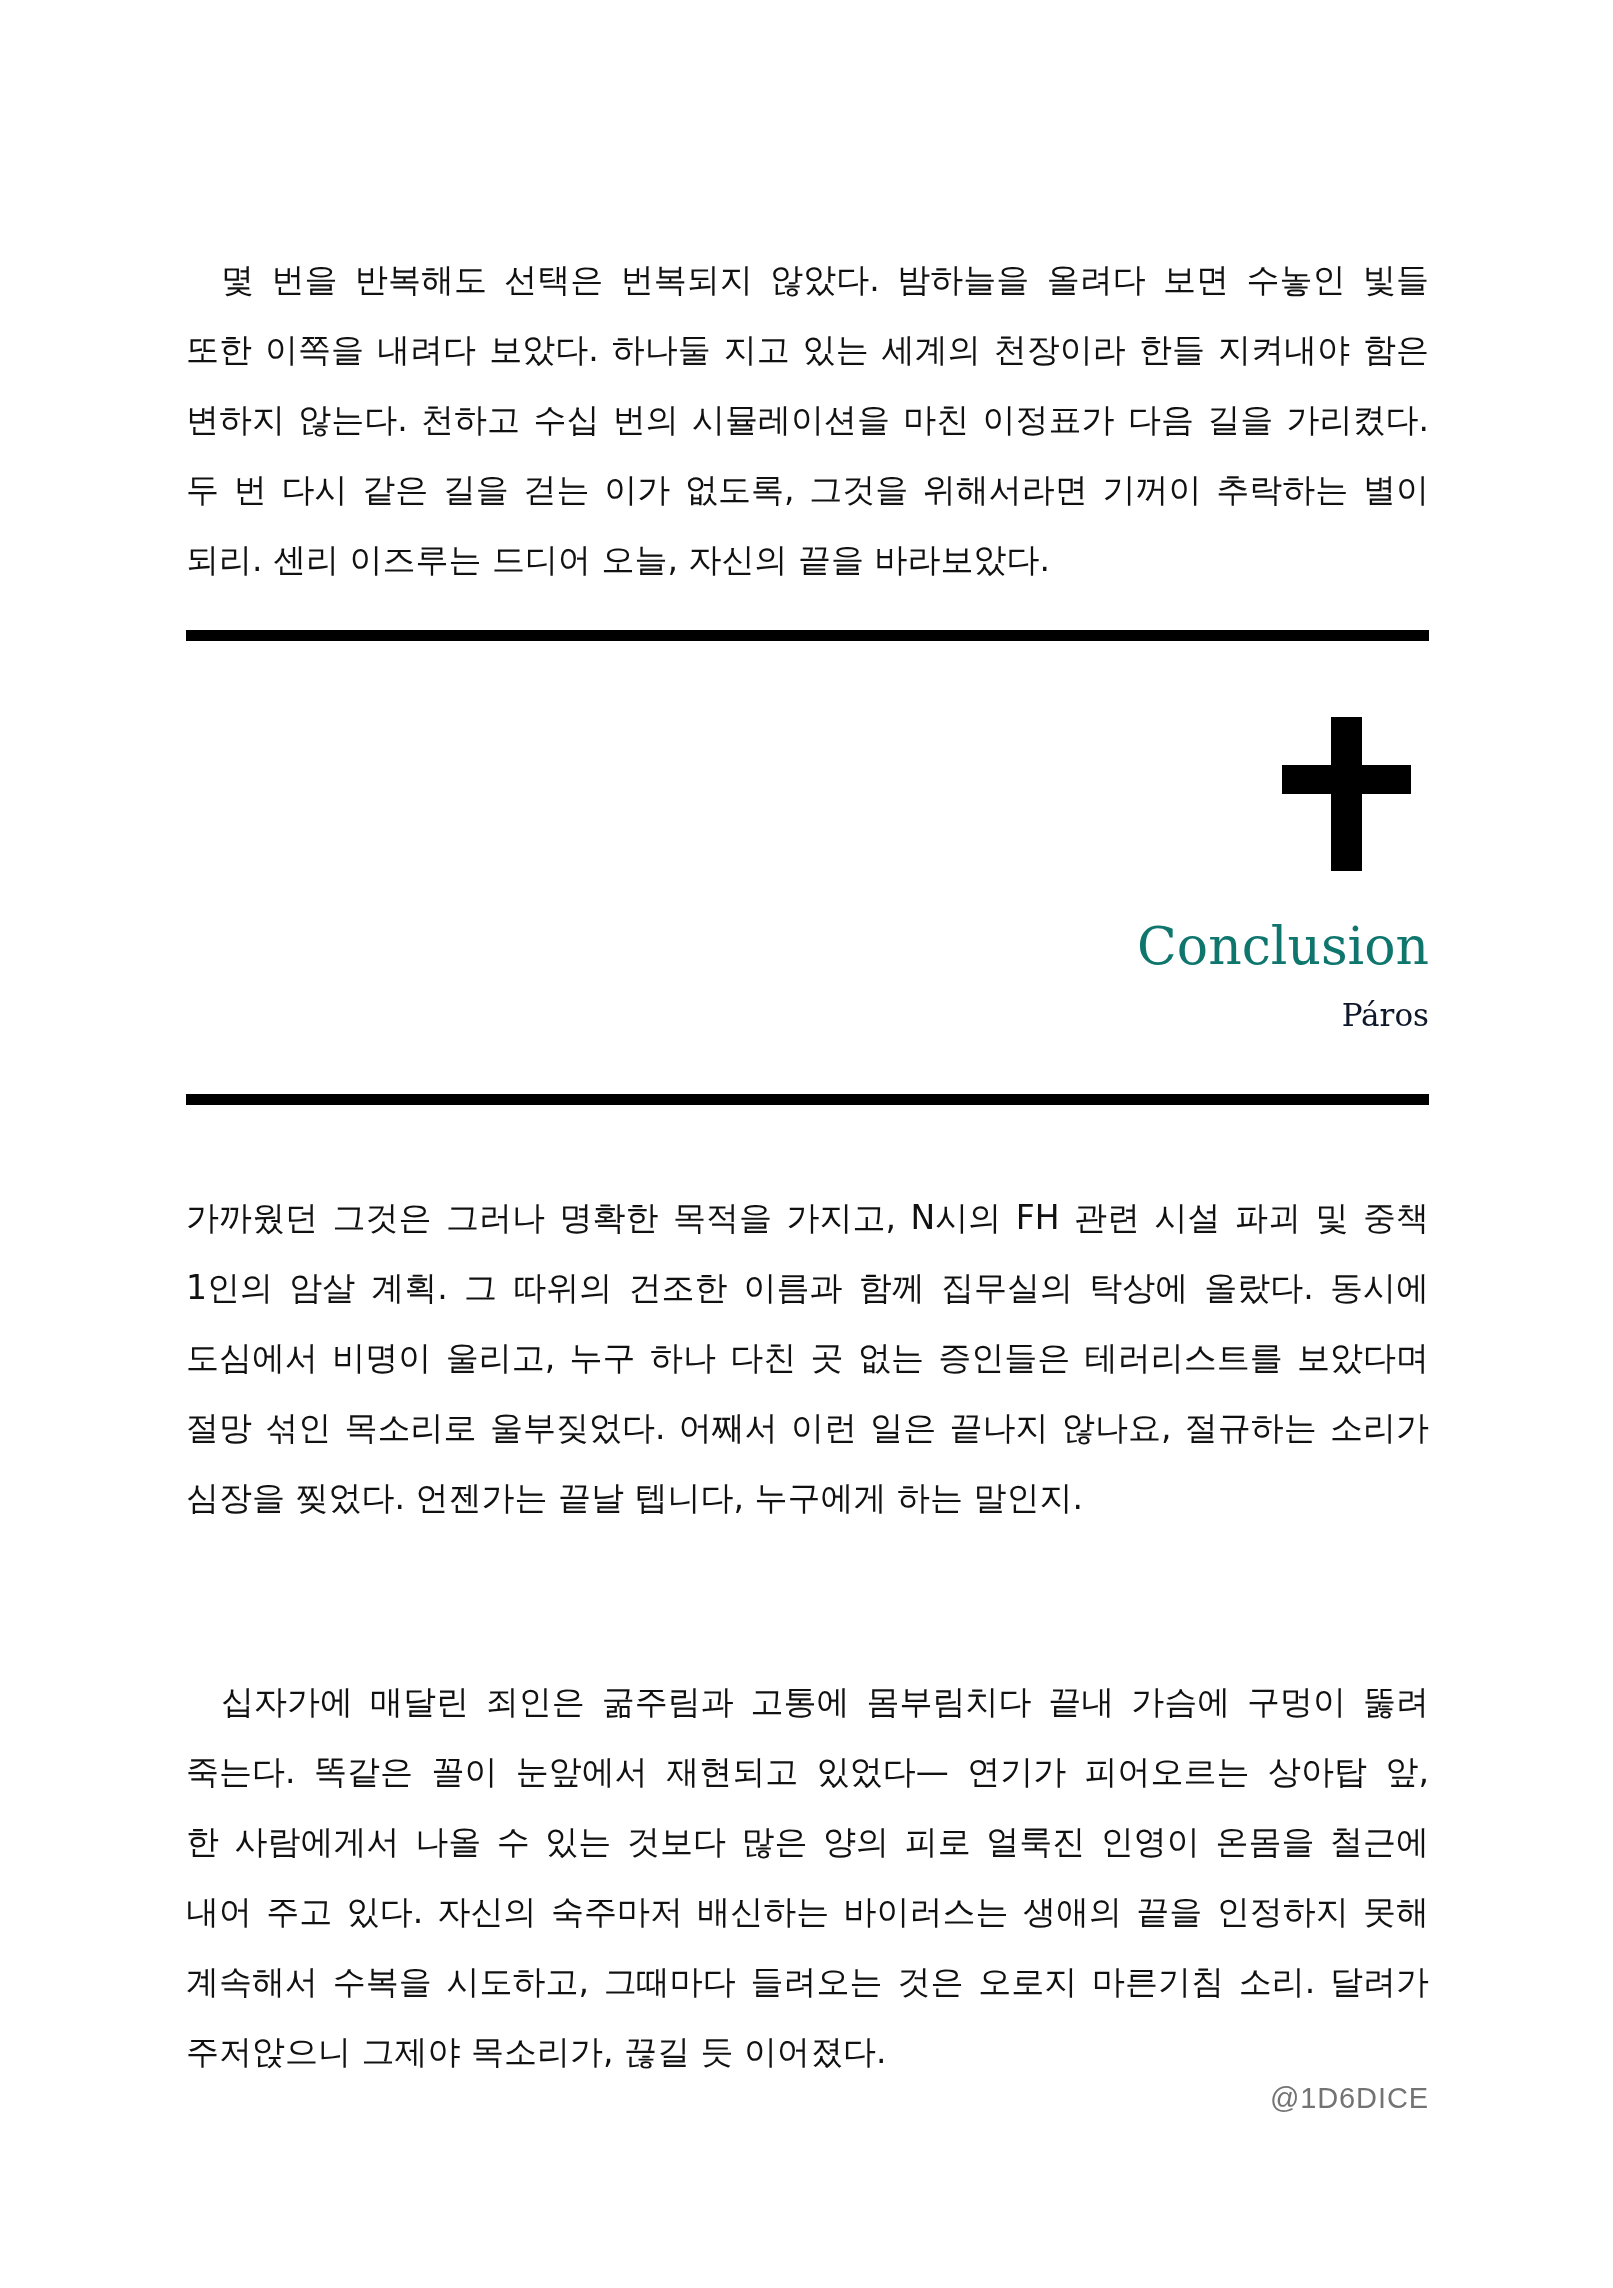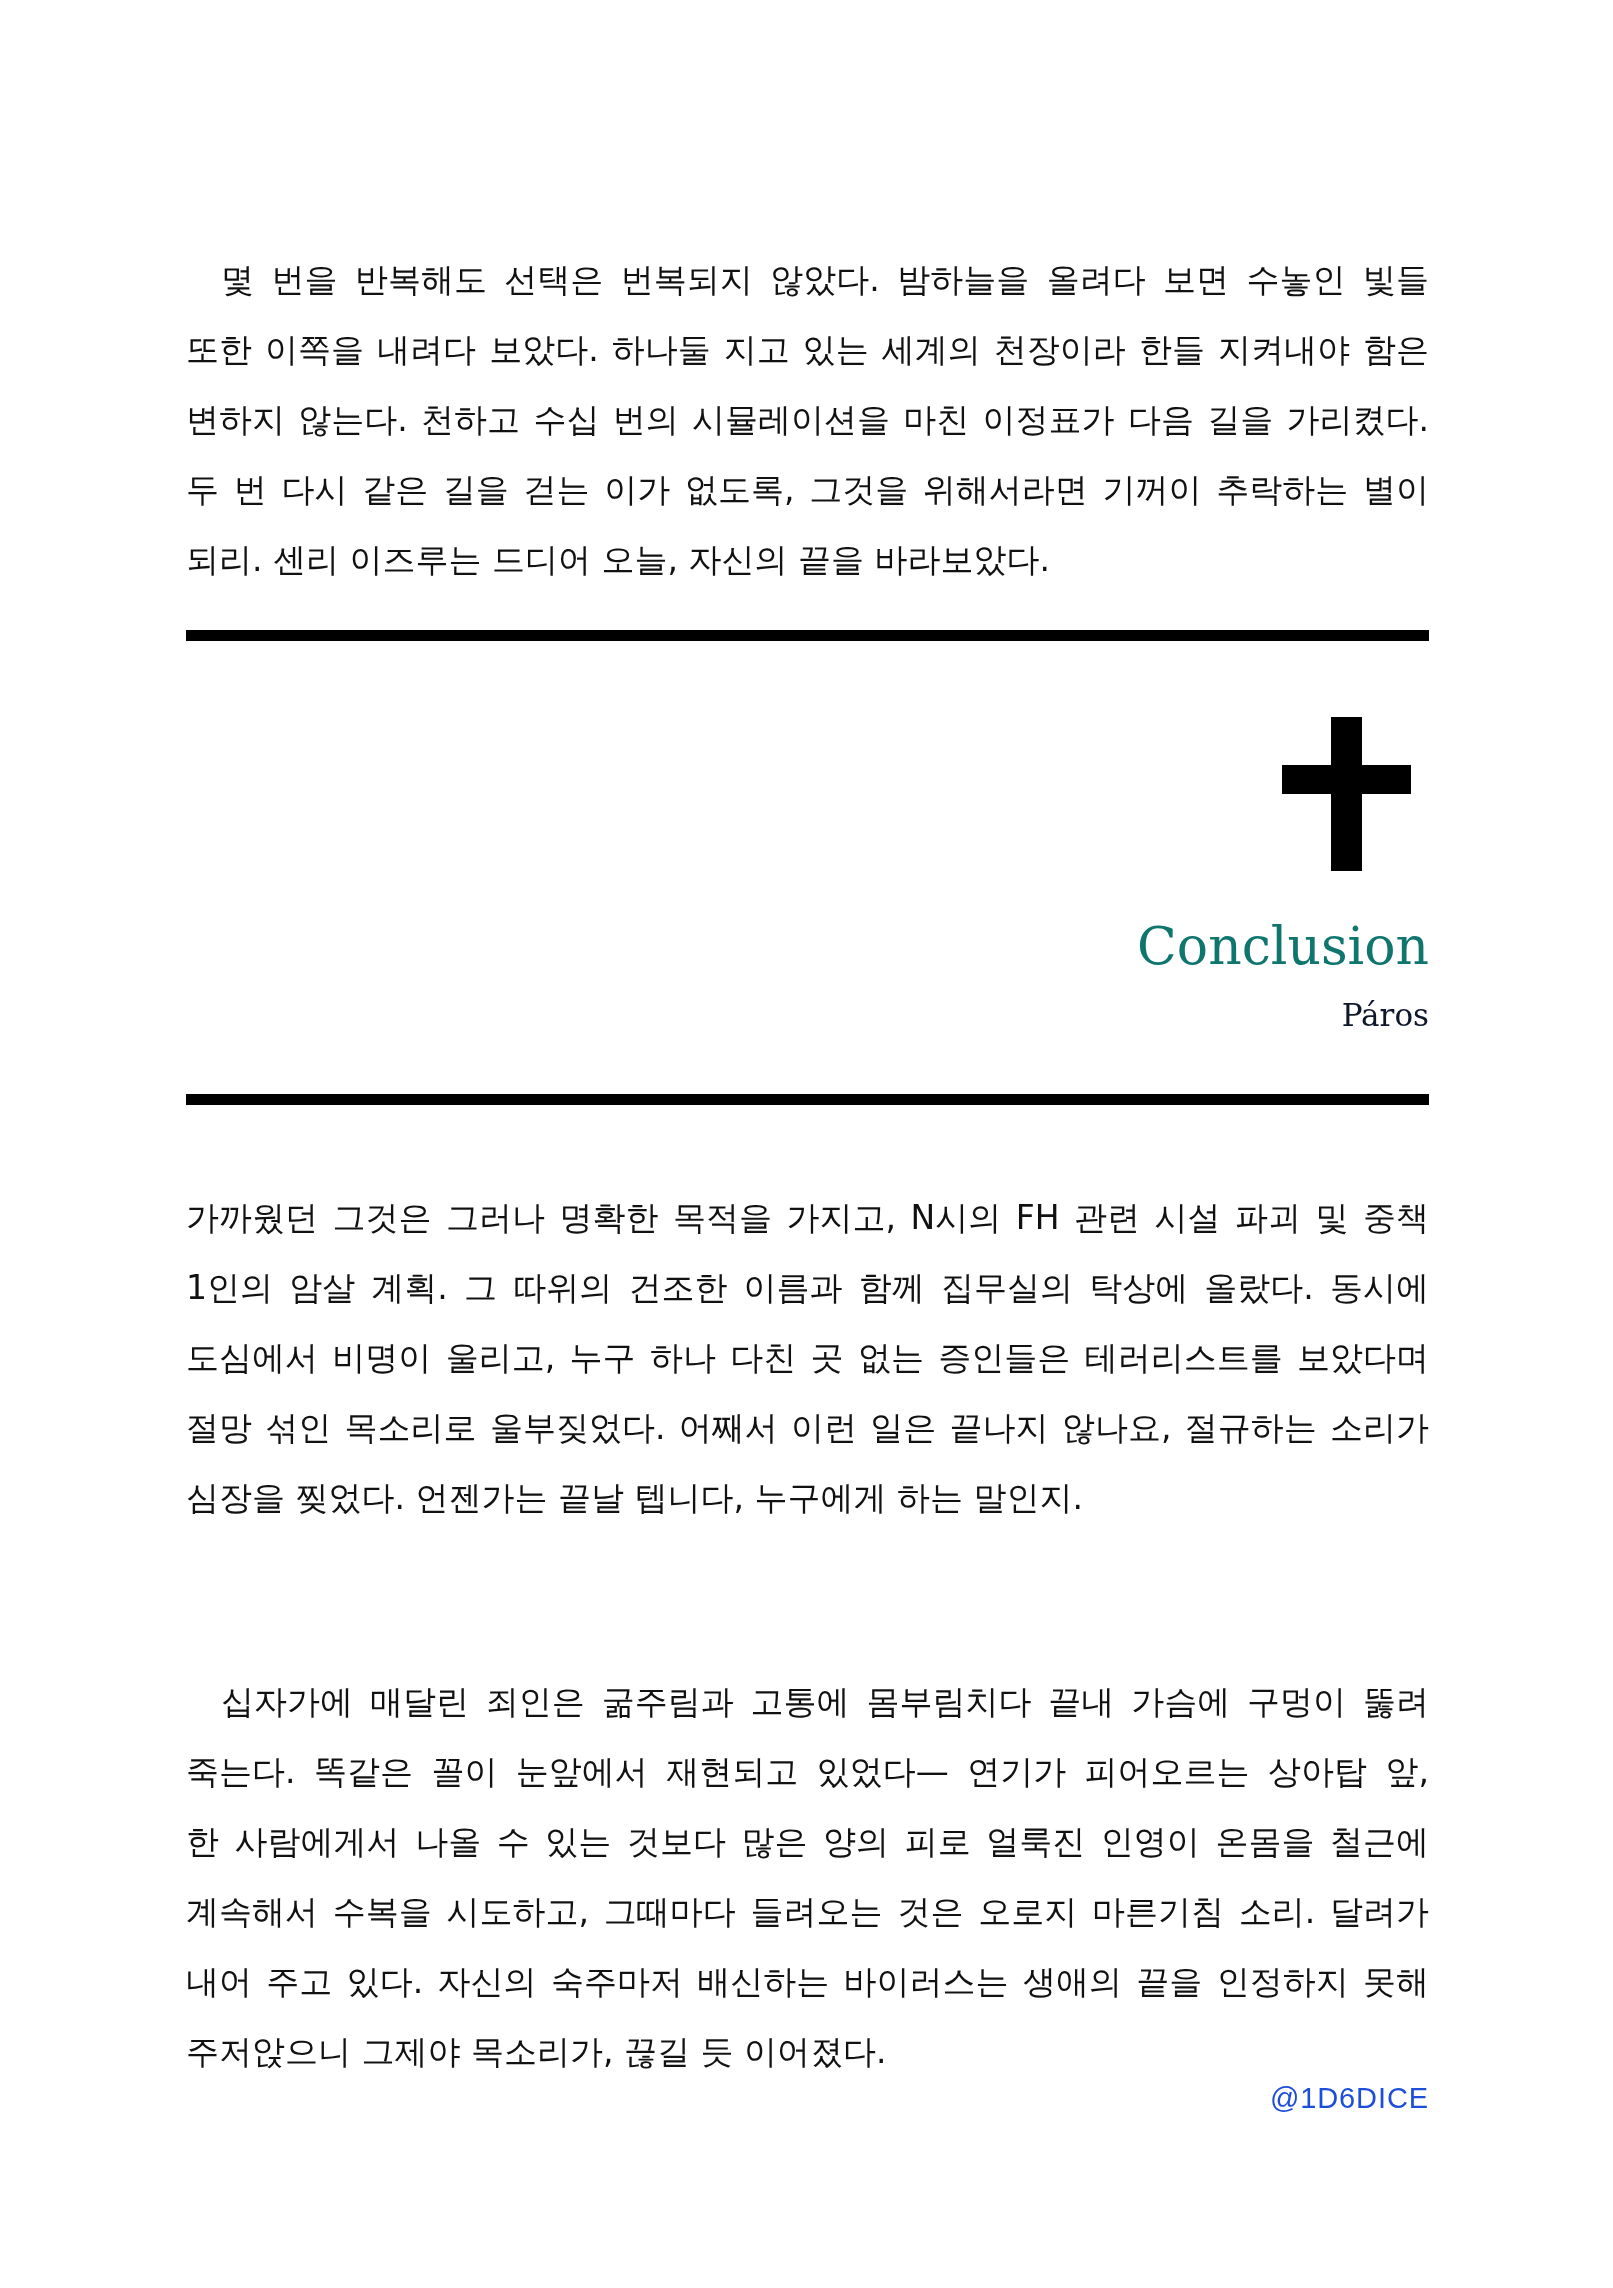--- a/index.html
+++ b/index.html
@@ -100,21 +100,21 @@
   }
   #para2 { top: 1183px; }
   #para3 { top: 1667px; }
   .footer-handle {
     position: absolute;
     right: 0;
     top: 2080px;
     font-family: "Liberation Sans", "DejaVu Sans", sans-serif;
     font-size: 29px;
     line-height: 37px;
-    color: #1d4ed8;
+    color: #737373;
     letter-spacing: 0.9px;
     white-space: nowrap;
   }
 </style>
 </head>
 <body>
 
 <div class="page">
 
   <div class="para-block" id="para1">
@@ -142,21 +142,21 @@
     <span class="line">1인의 암살 계획. 그 따위의 건조한 이름과 함께 집무실의 탁상에 올랐다. 동시에</span>
     <span class="line">도심에서 비명이 울리고, 누구 하나 다친 곳 없는 증인들은 테러리스트를 보았다며</span>
     <span class="line">절망 섞인 목소리로 울부짖었다. 어째서 이런 일은 끝나지 않나요, 절규하는 소리가</span>
     <span class="line last">심장을 찢었다. 언젠가는 끝날 텝니다, 누구에게 하는 말인지.</span>
   </div>
 
   <div class="para-block" id="para3">
     <span class="line indent">십자가에 매달린 죄인은 굶주림과 고통에 몸부림치다 끝내 가슴에 구멍이 뚫려</span>
     <span class="line">죽는다. 똑같은 꼴이 눈앞에서 재현되고 있었다— 연기가 피어오르는 상아탑 앞,</span>
     <span class="line">한 사람에게서 나올 수 있는 것보다 많은 양의 피로 얼룩진 인영이 온몸을 철근에</span>
+    <span class="line">내어 주고 있다. 자신의 숙주마저 배신하는 바이러스는 생애의 끝을 인정하지 못해</span>
     <span class="line">계속해서 수복을 시도하고, 그때마다 들려오는 것은 오로지 마른기침 소리. 달려가</span>
-    <span class="line">내어 주고 있다. 자신의 숙주마저 배신하는 바이러스는 생애의 끝을 인정하지 못해</span>
     <span class="line last">주저앉으니 그제야 목소리가, 끊길 듯 이어졌다.</span>
   </div>
 
   <div class="footer-handle">@1D6DICE</div>
 
 </div>
 
 
 </body></html>

